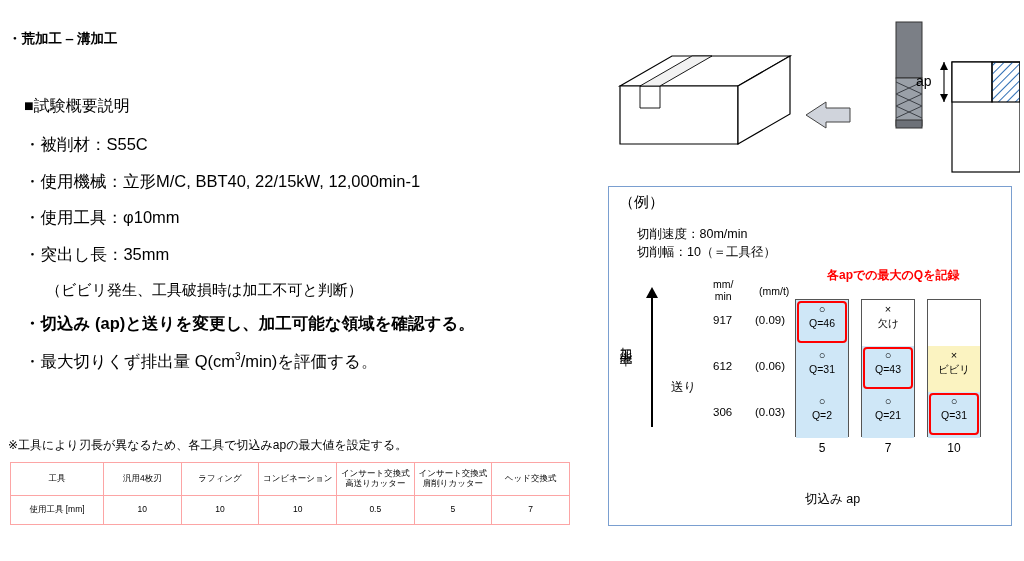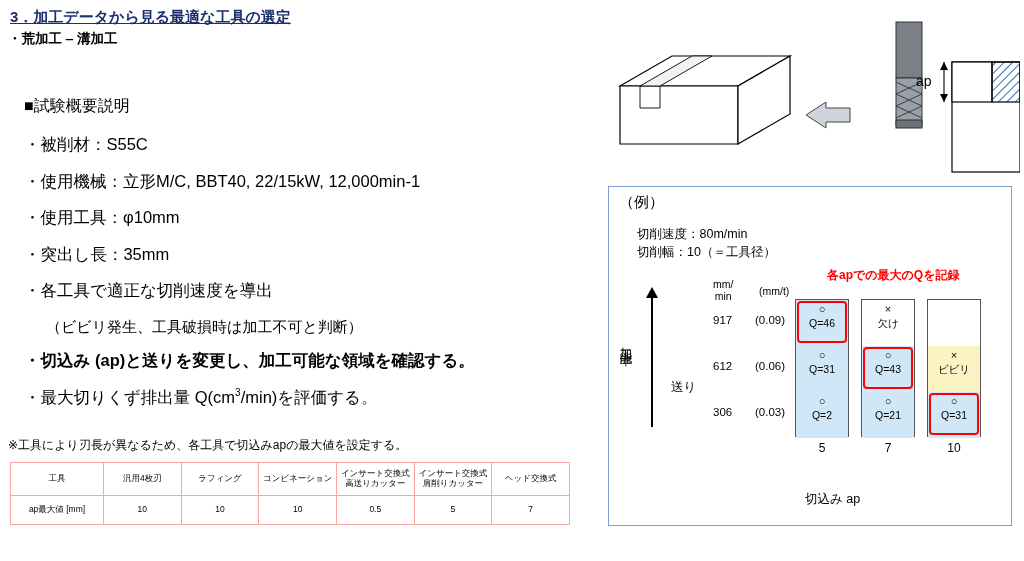--- a/index.html
+++ b/index.html
@@ -275,50 +275,48 @@
     top: 304px;
     font-size: 12.5px;
     white-space: nowrap;
   }
 </style>
 </head>
 <body>
 
 <div class="slide">
 
-  <div class="title">3．加工データから見る最適な工具の選定</div>
   <div class="subtitle">・荒加工 ‒ 溝加工</div>
 
   <div class="bullets">
     <div class="b head">■試験概要説明</div>
     <div class="b">・被削材：S55C</div>
     <div class="b">・使用機械：立形M/C, BBT40, 22/15kW, 12,000min-1</div>
     <div class="b">・使用工具：φ10mm</div>
     <div class="b">・突出し長：35mm</div>
-    <div class="b">・各工具で適正な切削速度を導出</div>
     <div class="b indent">（ビビリ発生、工具破損時は加工不可と判断）</div>
     <div class="b bold">・切込み (ap)と送りを変更し、加工可能な領域を確認する。</div>
     <div class="b">・最大切りくず排出量 Q(cm<span class="sup">3</span>/min)を評価する。</div>
   </div>
 
   <div class="note">※工具により刃長が異なるため、各工具で切込みapの最大値を設定する。</div>
 
   <table class="tool-table">
     <tbody>
         <tr class="hdr">
       <th>工具</th>
       <th>汎用4枚刃</th>
       <th>ラフィング</th>
       <th>コンビネーション</th>
       <th>インサート交換式<br>高送りカッター</th>
       <th>インサート交換式<br>肩削りカッター</th>
       <th>ヘッド交換式</th>
     </tr>
     <tr class="val">
-      <td>ap最大値 [mm]</td>
+      <td>使用工具 [mm]</td>
       <td>10</td>
       <td>10</td>
       <td>10</td>
       <td>0.5</td>
       <td>5</td>
       <td>7</td>
     </tr>
   </tbody>
     </table>
 

